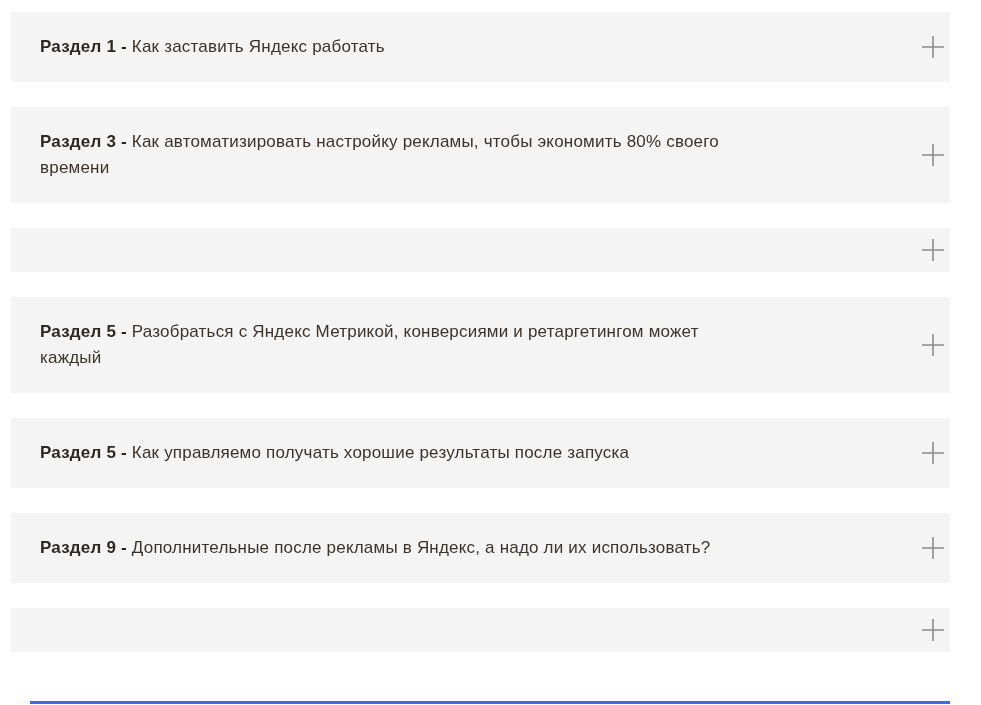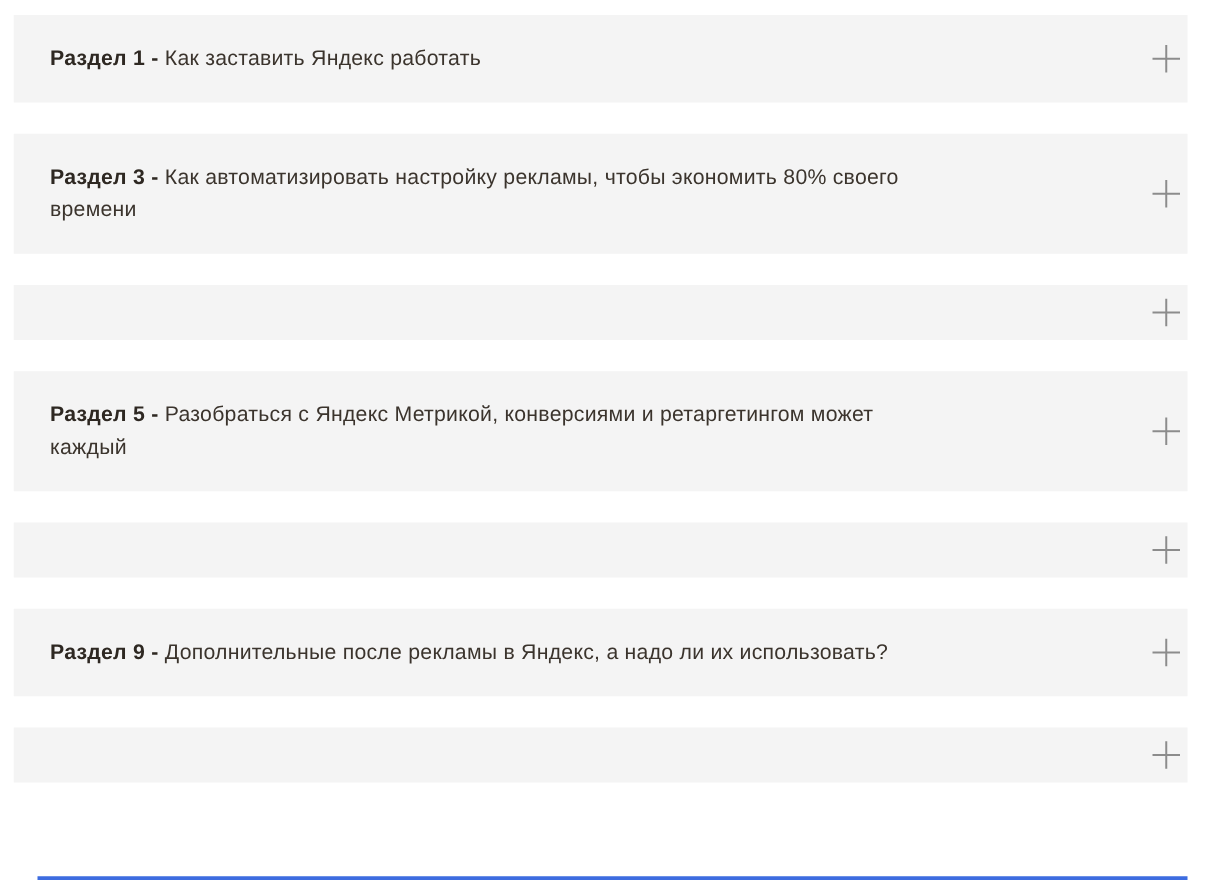--- a/index.html
+++ b/index.html
@@ -94,20 +94,23 @@
     <div class="row">
       <div class="row-text">
         <span class="prefix">Раздел 5 -</span><span class="title">Разобраться с Яндекс Метрикой, конверсиями и ретаргетингом может каждый</span>
       </div>
       <svg class="plus" viewBox="0 0 24 24">
           <path d="M12 1v22M1 12h22"></path>
         </svg>
     </div>
 
     <div class="row">
+      <div class="row-text">
+        <span class="prefix">Раздел 5 -</span><span class="title">Как управляемо получать хорошие результаты после запуска</span>
+      </div>
       <svg class="plus" viewBox="0 0 24 24">
           <path d="M12 1v22M1 12h22"></path>
         </svg>
     </div>
 
     <div class="row">
       <div class="row-text">
         <span class="prefix">Раздел 9 -</span><span class="title">Дополнительные после рекламы в Яндекс, а надо ли их использовать?</span>
       </div>
       <svg class="plus" viewBox="0 0 24 24">

